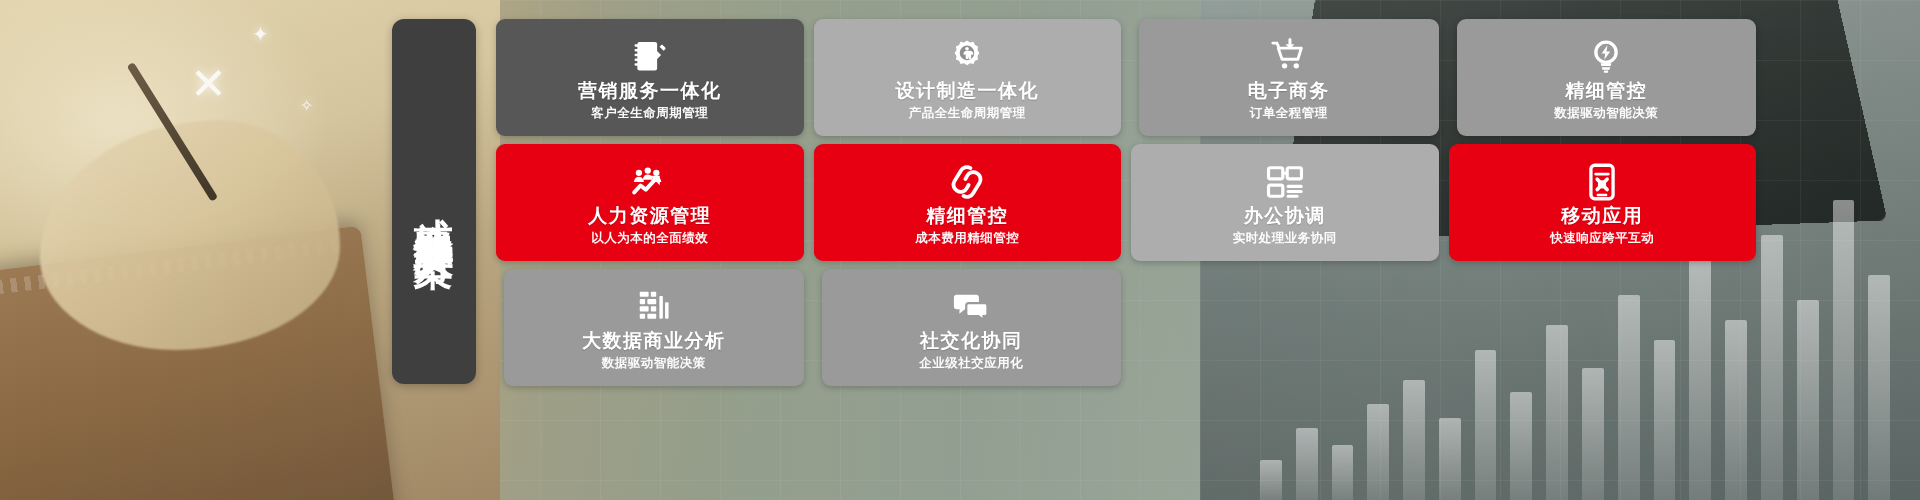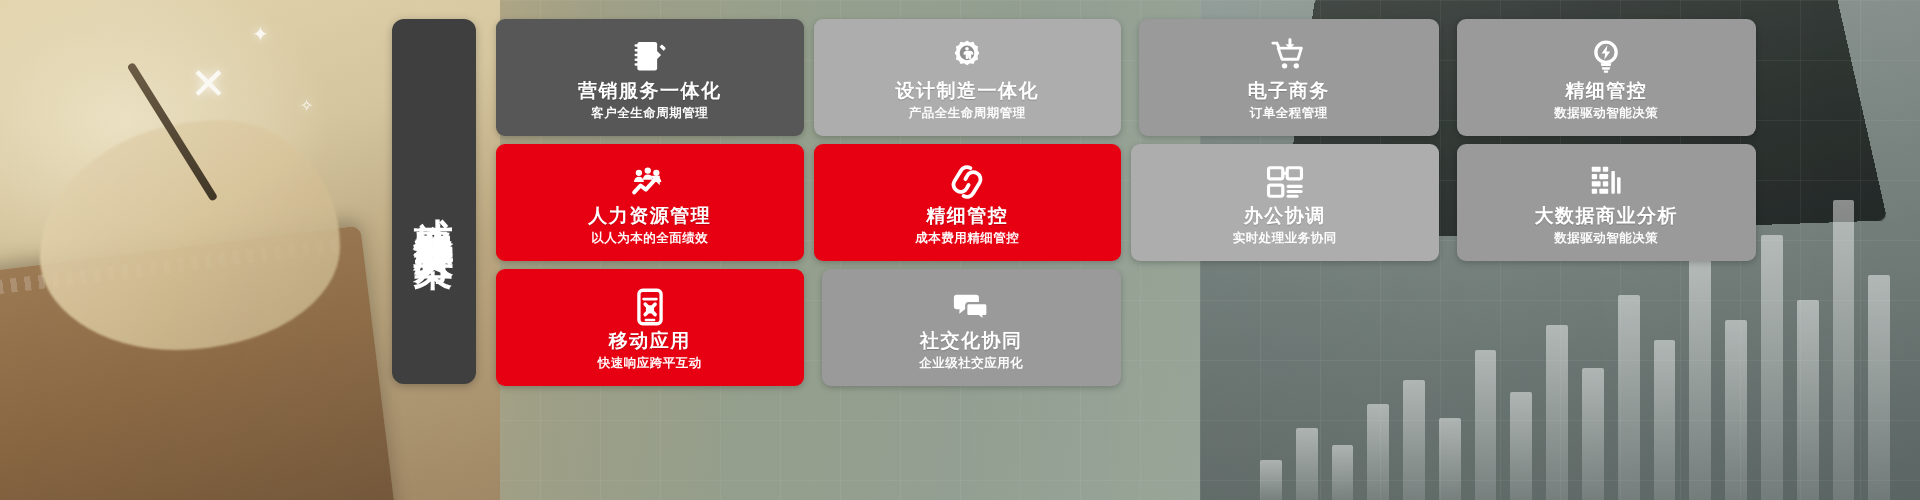--- a/index.html
+++ b/index.html
@@ -294,51 +294,51 @@
             <rect x="1.6" y="14.0" width="9.0" height="7.0" rx="1.2" fill="none" stroke="#ffffff" stroke-width="2"></rect>
             <path d="M14.0 14.8h8.2" stroke="#ffffff" stroke-width="2" stroke-linecap="round"></path>
             <path d="M14.0 18.0h8.2" stroke="#ffffff" stroke-width="2" stroke-linecap="round"></path>
             <path d="M14.0 21.0h5.6" stroke="#ffffff" stroke-width="2" stroke-linecap="round"></path>
             <path d="M11.4 6.5h1.4" stroke="#ffffff" stroke-width="2"></path>
           </svg>
         </div>
         <div class="t">办公协调</div>
         <div class="s">实时处理业务协同</div>
       </div>
+      <div class="card red">
+        <div class="ico">
+          <svg width="38" height="38" viewBox="0 0 24 24" fill="#ffffff">
+            <rect x="5.0" y="1.4" width="14.0" height="21.2" rx="2.4" fill="none" stroke="#ffffff" stroke-width="2.1"></rect>
+            <path d="M8.0 7.0h8.0" stroke="#ffffff" stroke-width="1.8" stroke-linecap="round"></path>
+            <path d="M9.0 10.2l6.2 6.6M15.2 10.2L9.0 16.8" stroke="#ffffff" stroke-width="2.3" stroke-linecap="round"></path>
+            <circle cx="12" cy="13.5" r="2.6"></circle>
+            <path d="M9.4 20.2h5.2" stroke="#ffffff" stroke-width="1.6" stroke-linecap="round"></path>
+          </svg>
+        </div>
+        <div class="t">移动应用</div>
+        <div class="s">快速响应跨平互动</div>
+      </div>
       <div class="card gray">
         <div class="ico">
           <svg width="38" height="38" viewBox="0 0 24 24" fill="#ffffff">
             <rect x="3.0" y="2.4" width="5.6" height="3.2" rx=".5"></rect>
             <rect x="10.0" y="2.4" width="3.4" height="3.2" rx=".5"></rect>
             <rect x="3.0" y="7.0" width="3.4" height="3.2" rx=".5"></rect>
             <rect x="7.8" y="7.0" width="5.6" height="3.2" rx=".5"></rect>
             <rect x="3.0" y="11.6" width="5.6" height="3.2" rx=".5"></rect>
             <rect x="10.0" y="11.6" width="3.4" height="3.2" rx=".5"></rect>
             <rect x="3.0" y="16.2" width="3.4" height="3.2" rx=".5"></rect>
             <rect x="7.8" y="16.2" width="5.6" height="3.2" rx=".5"></rect>
             <rect x="15.4" y="5.0" width="2.2" height="14.4" rx=".6"></rect>
             <rect x="19.0" y="9.0" width="2.2" height="10.4" rx=".6"></rect>
           </svg>
         </div>
         <div class="t">大数据商业分析</div>
         <div class="s">数据驱动智能决策</div>
       </div>
-      <div class="card red">
-        <div class="ico">
-          <svg width="38" height="38" viewBox="0 0 24 24" fill="#ffffff">
-            <rect x="5.0" y="1.4" width="14.0" height="21.2" rx="2.4" fill="none" stroke="#ffffff" stroke-width="2.1"></rect>
-            <path d="M8.0 7.0h8.0" stroke="#ffffff" stroke-width="1.8" stroke-linecap="round"></path>
-            <path d="M9.0 10.2l6.2 6.6M15.2 10.2L9.0 16.8" stroke="#ffffff" stroke-width="2.3" stroke-linecap="round"></path>
-            <circle cx="12" cy="13.5" r="2.6"></circle>
-            <path d="M9.4 20.2h5.2" stroke="#ffffff" stroke-width="1.6" stroke-linecap="round"></path>
-          </svg>
-        </div>
-        <div class="t">移动应用</div>
-        <div class="s">快速响应跨平互动</div>
-      </div>
       <div class="card gray">
         <div class="ico">
           <svg width="38" height="38" viewBox="0 0 24 24" fill="#ffffff">
             <path d="M2.2 4.2h12.6c.9 0 1.6.7 1.6 1.6v6.0c0 .9-.7 1.6-1.6 1.6H7.6l-3.6 2.8.2-2.8H2.2c-.9 0-1.6-.7-1.6-1.6V5.8c0-.9.7-1.6 1.6-1.6z" transform="translate(0.6,0)"></path>
             <path d="M10.6 9.6h10.2c.9 0 1.6.7 1.6 1.6v5.0c0 .9-.7 1.6-1.6 1.6h-.9l.2 2.6-3.4-2.6h-6.1c-.9 0-1.6-.7-1.6-1.6v-5.0c0-.9.7-1.6 1.6-1.6z" fill="#ffffff" stroke="#9a9a9a" stroke-width="1.4"></path>
           </svg>
         </div>
         <div class="t">社交化协同</div>
         <div class="s">企业级社交应用化</div>
       </div>

